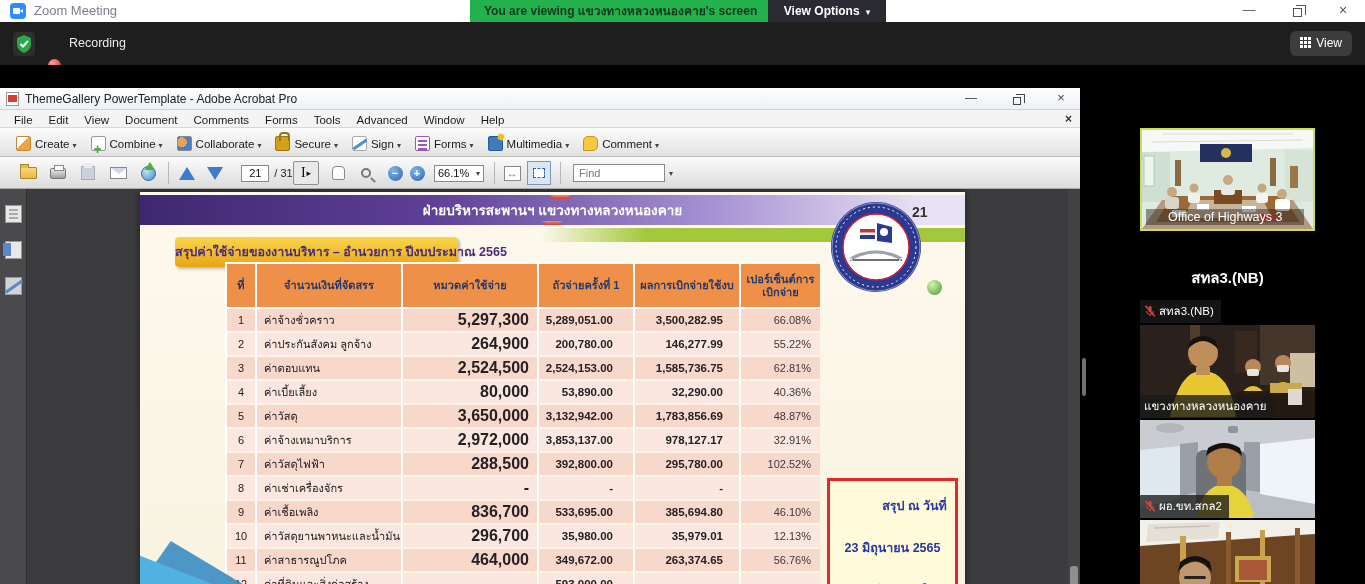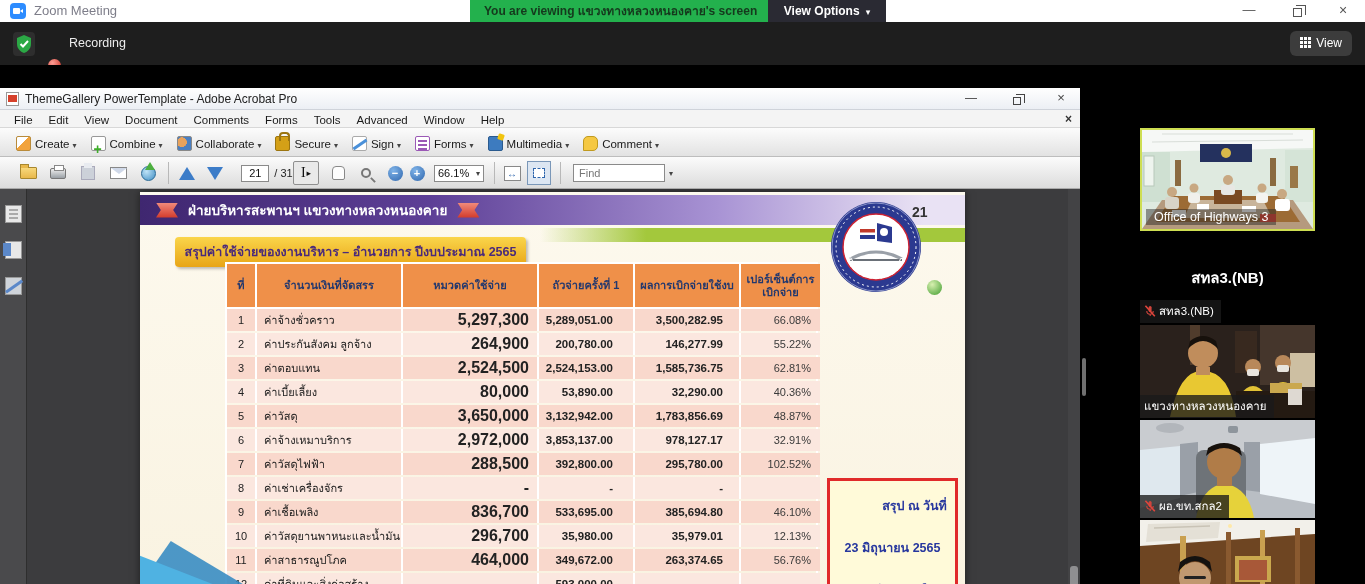--- a/index.html
+++ b/index.html
@@ -110,26 +110,26 @@
   .bookmarks-icon{top:52px;background:#e8e8e8;border:1px solid #999;}
   .bookmarks-icon::before{content:"";position:absolute;left:-3px;top:1px;width:8px;height:13px;background:#5b88c9;}
   .sig-icon{top:88px;background:#cfd4da;border:1px solid #999;}
   .sig-icon::before{content:"";position:absolute;left:-2px;top:7px;width:20px;height:2.5px;background:#5b88c9;transform:rotate(-35deg);}
   .canvas{position:absolute;left:28px;top:0;width:1040px;height:395px;background:#3c3c3e;overflow:hidden;}
   .ac-scroll{position:absolute;left:1068px;top:0;width:12px;height:395px;background:#434345;}
   .ac-thumb{position:absolute;left:2px;top:377px;width:8px;height:30px;background:#8f8f91;border-radius:3px;top:377px;}
 
   
   .slide{position:absolute;left:112px;top:3px;width:825px;height:650px;background:linear-gradient(#fdf9ee,#f7efd9);box-shadow:0 0 8px rgba(0,0,0,.5);}
-  .purple-banner{position:absolute;left:0;top:3px;width:825px;height:30px;background:linear-gradient(90deg,#3f2770,#5d3f96 35%,#a893d4 70%,#e9e2f4 95%);display:flex;align-items:center;}
+  .purple-banner{position:absolute;left:0;top:3px;width:825px;height:30px;background:linear-gradient(90deg,#3f2770,#5d3f96 35%,#a893d4 70%,#e9e2f4 95%);display:flex;align-items:center;flex-direction:column;}
   .ribbon{width:22px;height:15px;background:linear-gradient(#f08a7a,#d23a2a);clip-path:polygon(0 0,100% 0,78% 50%,100% 100%,0 100%,22% 50%);}
   .ribbon-l{margin-left:16px;}
   .slide-header-text{color:#fff;font-weight:bold;font-size:13.5px;margin:0 10px;white-space:nowrap;}
   .green-stripe{position:absolute;left:400px;top:36px;width:425px;height:14px;background:linear-gradient(90deg,rgba(163,200,60,0),#a3c83c 25%,#a3c83c);}
-  .gold-box{position:absolute;left:35px;top:45px;width:351px;height:30px;background:linear-gradient(#fad54b,#e8a516);border-radius:4px;box-shadow:2px 2px 3px rgba(0,0,0,.25);color:#4a2a7a;font-weight:bold;font-size:12.5px;text-align:center;line-height:30px;white-space:nowrap;}
+  .gold-box{position:absolute;left:35px;top:45px;width:283px;height:30px;background:linear-gradient(#fad54b,#e8a516);border-radius:4px;box-shadow:2px 2px 3px rgba(0,0,0,.25);color:#4a2a7a;font-weight:bold;font-size:12.5px;text-align:center;line-height:30px;white-space:nowrap;}
   .page-num{position:absolute;left:772px;top:12px;font-size:14px;font-weight:bold;color:#333;}
   .logo{position:absolute;left:690px;top:9px;}
   .droplet{position:absolute;left:787px;top:88px;width:15px;height:15px;border-radius:50%;background:radial-gradient(circle at 35% 30%,#d8f0b0,#3f9c2e);}
 
   .ptable{position:absolute;left:85px;top:70px;width:593px;}
   .thead{display:grid;grid-template-columns:28px 144px 134px 94px 104px 79px;gap:2px;background:#fff;border:2px solid #fff;border-bottom:none;}
   .th{background:#EF9049;color:#22386e;font-weight:bold;font-size:11px;height:43px;display:flex;align-items:center;justify-content:center;text-align:center;white-space:pre-line;line-height:13px;}
   .tbody{border:2px solid #fff;border-top:2px solid #fff;}
   .tr{display:grid;grid-template-columns:28px 144px 134px 94px 104px 79px;gap:2px;background:#fff;margin-bottom:2px;}
   .tr:last-child{margin-bottom:0;}
@@ -154,21 +154,21 @@
 
   
   .sidebar{position:absolute;left:1140px;top:0;width:175px;height:519px;}
   .tile{position:absolute;left:0;width:175px;background:#0f0f0f;overflow:hidden;}
   .tile svg{display:block;}
   .tile-1{top:63px;height:103px;border:2px solid #cede52;}
   .tile-2{top:168px;height:90px;background:#000;}
   .tile-3{top:260px;height:93px;}
   .tile-4{top:355px;height:98px;}
   .tile-5{top:455px;height:64px;}
-  .tile-label{position:absolute;left:4px;bottom:4px;color:#fff;font-size:12.5px;background:rgba(30,30,30,.45);padding:1px 8px;white-space:nowrap;text-align:right;}
+  .tile-label{position:absolute;left:4px;bottom:4px;color:#fff;font-size:12.5px;background:rgba(30,30,30,.45);padding:1px 22px;white-space:nowrap;text-align:right;}
   .name-chip{position:absolute;left:0;bottom:0;background:rgba(25,25,25,.78);color:#fff;font-size:11.5px;padding:2px 7px 3px 4px;display:flex;align-items:center;gap:3px;white-space:nowrap;}
   .center-name{position:absolute;left:0;top:0;width:100%;height:100%;display:flex;align-items:center;justify-content:center;color:#fff;font-weight:bold;font-size:15px;}
   .chip-plain{left:0;bottom:0;}
 </style>
 </head>
 <body>
 
 <div id="root">
 
   <div class="zoom-titlebar">

